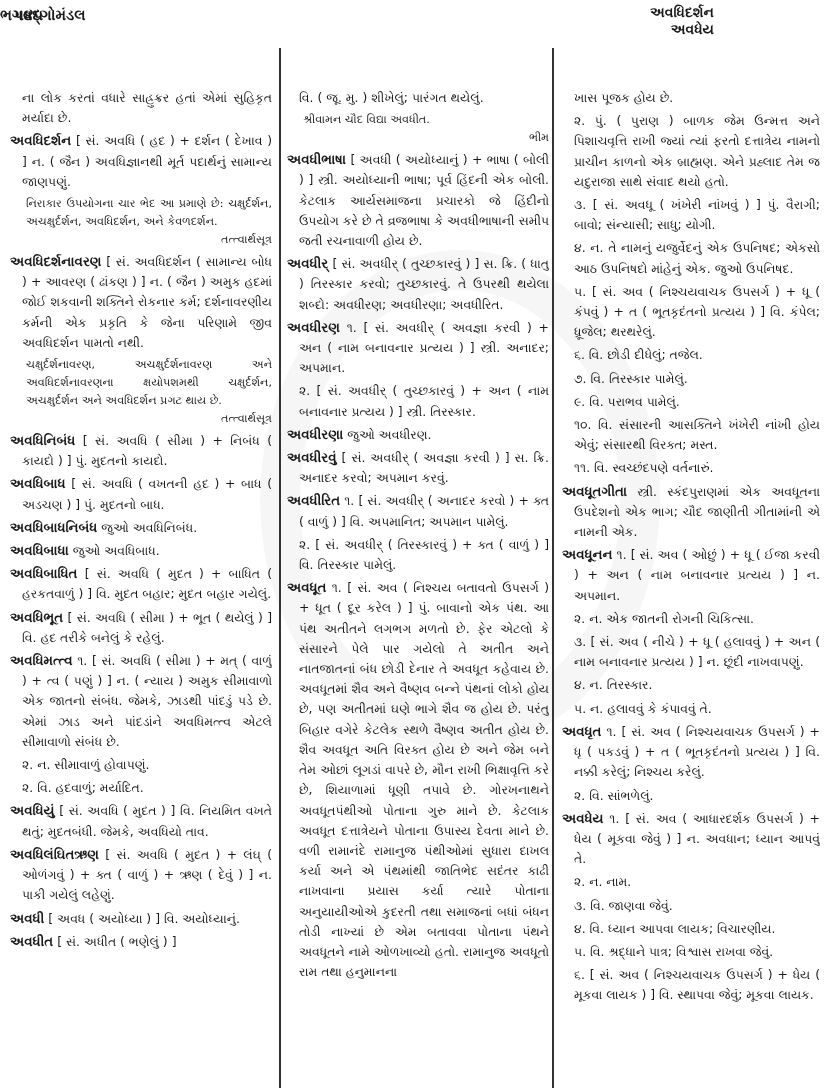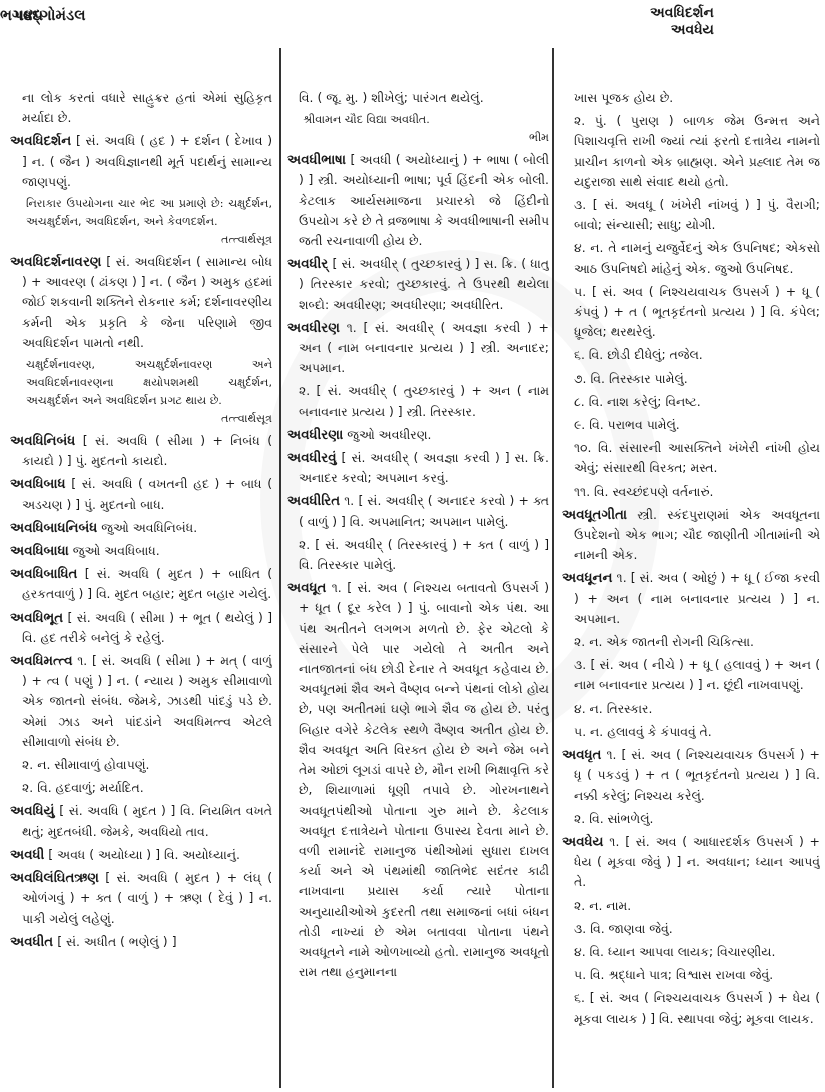--- a/index.html
+++ b/index.html
@@ -52,22 +52,22 @@
     <div class="p entry"><span class="hw">અવધિનિબંધ</span> <span>[ સં. અવધિ ( સીમા ) + નિબંધ ( કાયદો ) ] પું. મુદતનો કાયદો.</span></div>
     <div class="p entry"><span class="hw">અવધિબાધ</span> <span>[ સં. અવધિ ( વખતની હદ ) + બાધ ( અડચણ ) ] પું. મુદતનો બાધ.</span></div>
     <div class="p entry"><span class="hw">અવધિબાધનિબંધ</span> <span>જુઓ અવધિનિબંધ.</span></div>
     <div class="p entry"><span class="hw">અવધિબાધા</span> <span>જુઓ અવધિબાધ.</span></div>
     <div class="p entry"><span class="hw">અવધિબાધિત</span> <span>[ સં. અવધિ ( મુદત ) + બાધિત ( હરકતવાળું ) ] વિ. મુદત બહાર; મુદત બહાર ગયેલું.</span></div>
     <div class="p entry"><span class="hw">અવધિભૂત</span> <span>[ સં. અવધિ ( સીમા ) + ભૂત ( થયેલું ) ] વિ. હદ તરીકે બનેલું કે રહેલું.</span></div>
     <div class="p entry"><span class="hw">અવધિમત્ત્વ</span> <span>૧. [ સં. અવધિ ( સીમા ) + મત્ ( વાળું ) + ત્વ ( પણું ) ] ન. ( ન્યાય ) અમુક સીમાવાળો એક જાતનો સંબંધ. જેમકે, ઝાડથી પાંદડું પડે છે. એમાં ઝાડ અને પાંદડાંને અવધિમત્ત્વ એટલે સીમાવાળો સંબંધ છે.</span></div>
     <div class="p sense">૨. ન. સીમાવાળું હોવાપણું.</div>
     <div class="p sense">૨. વિ. હદવાળું; મર્યાદિત.</div>
     <div class="p entry"><span class="hw">અવધિયું</span> <span>[ સં. અવધિ ( મુદત ) ] વિ. નિયમિત વખતે થતું; મુદતબંધી. જેમકે, અવધિયો તાવ.</span></div>
+    <div class="p entry"><span class="hw">અવધિલંઘિતઋણ</span> <span>[ સં. અવધિ ( મુદત ) + લંઘ્ ( ઓળંગવું ) + ક્ત ( વાળું ) + ઋણ ( દેવું ) ] ન. પાકી ગયેલું લહેણું.</span></div>
     <div class="p entry"><span class="hw">અવધી</span> <span>[ અવધ ( અયોધ્યા ) ] વિ. અયોધ્યાનું.</span></div>
-    <div class="p entry"><span class="hw">અવધિલંઘિતઋણ</span> <span>[ સં. અવધિ ( મુદત ) + લંઘ્ ( ઓળંગવું ) + ક્ત ( વાળું ) + ઋણ ( દેવું ) ] ન. પાકી ગયેલું લહેણું.</span></div>
     <div class="p entry"><span class="hw">અવધીત</span> <span>[ સં. અધીત ( ભણેલું ) ]</span></div>
   </div>
 <div class="col c2">
     <div class="p cont">વિ. ( જૂ. મુ. ) શીખેલું; પારંગત થયેલું.</div>
     <div class="quote"><span>શ્રીવામન ચૌદ વિદ્યા અવધીત.</span><span class="src">ભીમ</span></div>
     <div class="p entry"><span class="hw">અવધીભાષા</span> <span>[ અવધી ( અયોધ્યાનું ) + ભાષા ( બોલી ) ] સ્ત્રી. અયોધ્યાની ભાષા; પૂર્વ હિંદની એક બોલી. કેટલાક આર્યસમાજના પ્રચારકો જે હિંદીનો ઉપયોગ કરે છે તે વ્રજભાષા કે અવધીભાષાની સમીપ જતી રચનાવાળી હોય છે.</span></div>
     <div class="p entry"><span class="hw">અવધીર્</span> <span>[ સં. અવધીર્ ( તુચ્છકારવું ) ] સ. ક્રિ. ( ધાતુ ) તિરસ્કાર કરવો; તુચ્છકારવું. તે ઉપરથી થયેલા શબ્દો: અવધીરણ; અવધીરણા; અવધીરિત.</span></div>
     <div class="p entry"><span class="hw">અવધીરણ</span> <span>૧. [ સં. અવધીર્ ( અવજ્ઞા કરવી ) + અન ( નામ બનાવનાર પ્રત્યય ) ] સ્ત્રી. અનાદર; અપમાન.</span></div>
     <div class="p sense">૨. [ સં. અવધીર્ ( તુચ્છકારવું ) + અન ( નામ બનાવનાર પ્રત્યય ) ] સ્ત્રી. તિરસ્કાર.</div>
     <div class="p entry"><span class="hw">અવધીરણા</span> <span>જુઓ અવધીરણ.</span></div>
@@ -77,21 +77,20 @@
     <div class="p entry"><span class="hw">અવધૂત</span> <span>૧. [ સં. અવ ( નિશ્ચય બતાવતો ઉપસર્ગ ) + ધૂત ( દૂર કરેલ ) ] પું. બાવાનો એક પંથ. આ પંથ અતીતને લગભગ મળતો છે. ફેર એટલો કે સંસારને પેલે પાર ગયેલો તે અતીત અને નાતજાતનાં બંધ છોડી દેનાર તે અવધૂત કહેવાય છે. અવધૂતમાં શૈવ અને વૈષ્ણવ બન્ને પંથનાં લોકો હોય છે, પણ અતીતમાં ઘણે ભાગે શૈવ જ હોય છે. પરંતુ બિહાર વગેરે કેટલેક સ્થળે વૈષ્ણવ અતીત હોય છે. શૈવ અવધૂત અતિ વિરક્ત હોય છે અને જેમ બને તેમ ઓછાં લૂગડાં વાપરે છે, મૌન રાખી ભિક્ષાવૃત્તિ કરે છે, શિયાળામાં ધૂણી તપાવે છે. ગોરખનાથને અવધૂતપંથીઓ પોતાના ગુરુ માને છે. કેટલાક અવધૂત દત્તાત્રેયને પોતાના ઉપાસ્ય દેવતા માને છે. વળી રામાનંદે રામાનુજ પંથીઓમાં સુધારા દાખલ કર્યા અને એ પંથમાંથી જાતિભેદ સદંતર કાઢી નાખવાના પ્રયાસ કર્યા ત્યારે પોતાના અનુયાયીઓએ કુદરતી તથા સમાજનાં બધાં બંધન તોડી નાખ્યાં છે એમ બતાવવા પોતાના પંથને અવધૂતને નામે ઓળખાવ્યો હતો. રામાનુજ અવધૂતો રામ તથા હનુમાનના</span></div>
   </div>
 <div class="col c3">
     <div class="p cont">ખાસ પૂજક હોય છે.</div>
     <div class="p sense">૨. પું. ( પુરાણ ) બાળક જેમ ઉન્મત્ત અને પિશાચવૃત્તિ રાખી જ્યાં ત્યાં ફરતો દત્તાત્રેય નામનો પ્રાચીન કાળનો એક બ્રાહ્મણ. એને પ્રહ્લાદ તેમ જ યદુરાજા સાથે સંવાદ થયો હતો.</div>
     <div class="p sense">૩. [ સં. અવધૂ ( ખંખેરી નાંખવું ) ] પું. વૈરાગી; બાવો; સંન્યાસી; સાધુ; યોગી.</div>
     <div class="p sense">૪. ન. તે નામનું યજુર્વેદનું એક ઉપનિષદ; એકસો આઠ ઉપનિષદો માંહેનું એક. જુઓ ઉપનિષદ.</div>
     <div class="p sense">૫. [ સં. અવ ( નિશ્ચયવાચક ઉપસર્ગ ) + ધૂ ( કંપવું ) + ત ( ભૂતકૃદંતનો પ્રત્યય ) ] વિ. કંપેલ; ધ્રૂજેલ; થરથરેલું.</div>
     <div class="p sense">૬. વિ. છોડી દીધેલું; તજેલ.</div>
     <div class="p sense">૭. વિ. તિરસ્કાર પામેલું.</div>
-    <div class="p sense">૮. વિ. નાશ કરેલું; વિનષ્ટ.</div>
     <div class="p sense">૯. વિ. પરાભવ પામેલું.</div>
     <div class="p sense">૧૦. વિ. સંસારની આસક્તિને ખંખેરી નાંખી હોય એવું; સંસારથી વિરક્ત; મસ્ત.</div>
     <div class="p sense">૧૧. વિ. સ્વચ્છંદપણે વર્તનારું.</div>
     <div class="p entry"><span class="hw">અવધૂતગીતા</span> <span>સ્ત્રી. સ્કંદપુરાણમાં એક અવધૂતના ઉપદેશનો એક ભાગ; ચૌદ જાણીતી ગીતામાંની એ નામની એક.</span></div>
     <div class="p entry"><span class="hw">અવધૂનન</span> <span>૧. [ સં. અવ ( ઓછું ) + ધૂ ( ઈજા કરવી ) + અન ( નામ બનાવનાર પ્રત્યય ) ] ન. અપમાન.</span></div>
     <div class="p sense">૨. ન. એક જાતની રોગની ચિકિત્સા.</div>
     <div class="p sense">૩. [ સં. અવ ( નીચે ) + ધૂ ( હલાવવું ) + અન ( નામ બનાવનાર પ્રત્યય ) ] ન. છૂંદી નાખવાપણું.</div>
     <div class="p sense">૪. ન. તિરસ્કાર.</div>
     <div class="p sense">૫. ન. હલાવવું કે કંપાવવું તે.</div>
     <div class="p entry"><span class="hw">અવધૃત</span> <span>૧. [ સં. અવ ( નિશ્ચયવાચક ઉપસર્ગ ) + ધૃ ( પકડવું ) + ત ( ભૂતકૃદંતનો પ્રત્યય ) ] વિ. નક્કી કરેલું; નિશ્ચય કરેલું.</span></div>

